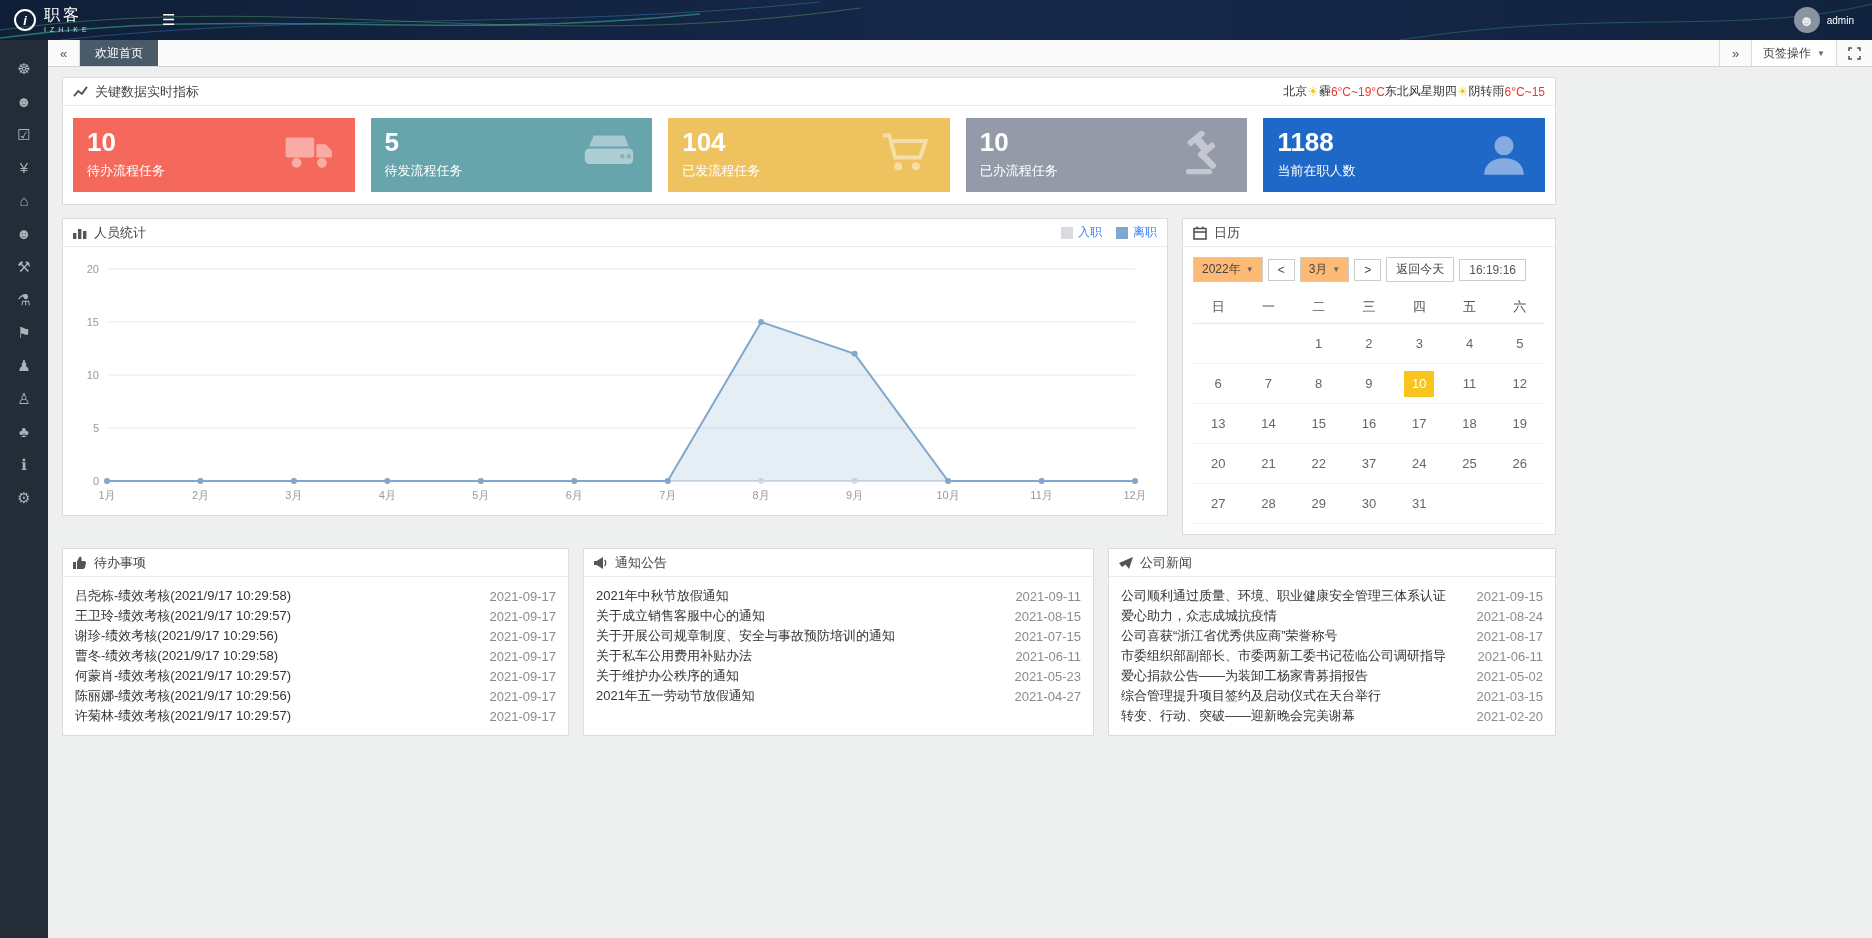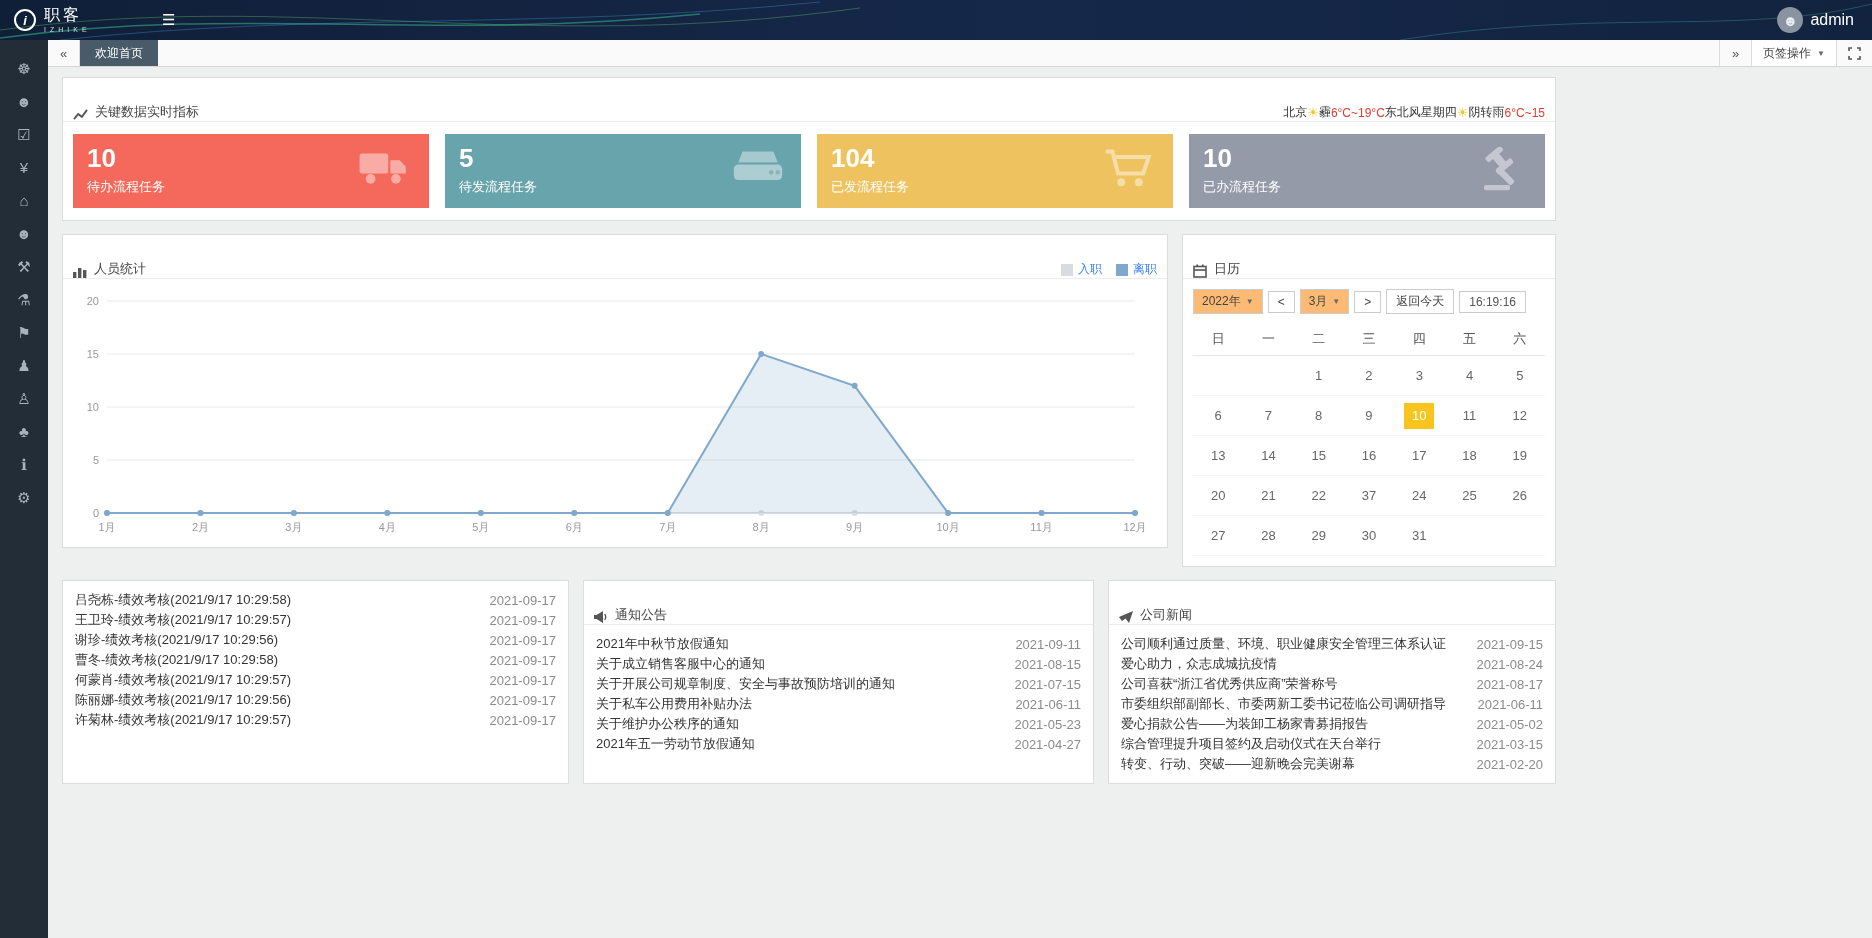--- a/index.html
+++ b/index.html
@@ -8,41 +8,41 @@
 .navbar{height:40px;background:linear-gradient(90deg,#101f38,#16284a 55%,#12233f);display:flex;align-items:center;position:relative;color:#fff;z-index:5}
 .nav-deco{position:absolute;left:0;top:0;width:100%;height:40px;pointer-events:none}
 .logo{display:flex;align-items:center;gap:8px;padding:0 14px;min-width:150px;position:relative}
 .logo-circle{width:22px;height:22px;border:2px solid #fff;border-radius:50%;display:flex;align-items:center;justify-content:center;font-weight:bold;font-size:13px;font-style:italic}
 .logo-text{display:flex;flex-direction:column;line-height:1}
 .logo-zh{font-size:16px;font-weight:normal;letter-spacing:3px}
 .logo-en{font-size:7px;letter-spacing:4px;color:#cfd8e3;margin-top:3px}
 .hamburger{font-size:15px;margin-left:12px;cursor:pointer;position:relative}
 .nav-right{margin-left:auto;display:flex;align-items:center;gap:7px;padding-right:18px;position:relative}
 .avatar{width:26px;height:26px;border-radius:50%;background:#8a93a0;color:#e9edf1;display:flex;align-items:center;justify-content:center;font-size:15px;overflow:hidden}
-.nav-user{font-size:16px}
+.nav-user{font-size:10px}
 
 .main{display:flex;height:898px}
 .sidebar{width:48px;background:#222d38;padding-top:12px;display:flex;flex-direction:column;align-items:center;flex:none}
 .side-icon{width:48px;height:33px;display:flex;align-items:center;justify-content:center;color:#a9b3bd;font-size:15px;cursor:pointer}
 .content{flex:1;display:flex;flex-direction:column;min-width:0}
 
 .tabbar{height:27px;background:#fafafa;border-bottom:1px solid #d5d5d5;display:flex;align-items:stretch;font-size:12px;color:#666}
 .tab-nav{width:32px;display:flex;align-items:center;justify-content:center;cursor:pointer;font-size:13px;color:#555}
 .tab-nav.left{border-right:1px solid #ddd}
 .tab-nav.right{border-left:1px solid #ddd}
 .tab-active{background:#495a69;color:#fff;display:flex;align-items:center;padding:0 15px;cursor:pointer}
 .tab-spacer{flex:1}
 .tab-ops{display:flex;align-items:center;gap:6px;padding:0 11px;border-left:1px solid #ddd;cursor:pointer;background:#fff;color:#444}
 .caret{font-size:8px;color:#666}
 .tab-full{width:36px;display:flex;align-items:center;justify-content:center;border-left:1px solid #ddd;cursor:pointer}
 
 .dashboard{flex:1;overflow:hidden;padding:10px 14px}
 .dash-inner{width:1494px}
 .panel{background:#fff;border:1px solid #dcdcdc}
-.panel-header{height:44px;display:flex;align-items:flex-end;gap:7px;padding:0 10px;font-size:13px;color:#444;border-bottom:1px solid #ececec}
+.panel-header{height:28px;display:flex;align-items:center;gap:7px;padding:0 10px;font-size:13px;color:#444;border-bottom:1px solid #ececec}
 .picon{display:flex;align-items:center}
 
 .weather{margin-left:auto;display:flex;align-items:center;font-size:12px;color:#333;white-space:nowrap;overflow:hidden}
 .weather .temp{color:#e23b2e}
 .weather .wicon{color:#f5c518;font-size:13px}
 
 .cards{display:flex;gap:16px;padding:12px 10px}
 .card{flex:1;height:74px;position:relative;color:#fff;padding:10px 14px;cursor:pointer}
 .card-value{font-size:26px;font-weight:bold;line-height:1.1}
 .card-label{font-size:13px;margin-top:5px}
@@ -226,20 +226,28 @@
      <div class="card-value">10</div>
      <div class="card-label">已办流程任务</div>
      <div class="card-icon"><svg width="50" height="44" viewBox="0 0 24 22" fill="#fff">
                     <g transform="rotate(-40 10 7)">
                       <rect x="5" y="1" width="10" height="3" rx="1"></rect>
                       <rect x="5" y="9" width="10" height="3" rx="1"></rect>
                       <rect x="8" y="3" width="4" height="7"></rect>
                     </g>
                     <rect x="11" y="9" width="3.2" height="11" rx="1.4" transform="rotate(-45 12.5 14.5)"></rect>
                     <rect x="2" y="19" width="13" height="2.6" rx="1"></rect>
+                  </svg></div>
+   </div>
+              <div class="card" style="background:#2068c8">
+     <div class="card-value">1188</div>
+     <div class="card-label">当前在职人数</div>
+     <div class="card-icon"><svg width="50" height="46" viewBox="0 0 24 22" fill="#fff">
+                    <circle cx="12" cy="7" r="4.6"></circle>
+                    <path d="M2.5 21c0-5.4 4.3-8 9.5-8s9.5 2.6 9.5 8z"></path>
                   </svg></div>
    </div>
             </div>
         </div>
 
         <div class="mid-row">
           <div class="panel chart-panel">
             <div class="panel-header">
               <span class="picon">
                 <svg width="14" height="13" viewBox="0 0 14 13" fill="#555">
@@ -401,20 +409,29 @@
                       <td></td>
                     </tr>
                   </tbody>
               </table>
             </div>
           </div>
         </div>
 
         <div class="bot-row">
           <div class="panel p-todo">
+            <div class="panel-header">
+              <span class="picon">
+                <svg width="14" height="14" viewBox="0 0 14 14" fill="#555">
+                    <rect x="0" y="6" width="3" height="7"></rect>
+                    <path d="M4 13h6c.9 0 1.7-.6 1.9-1.5l1-4A2 2 0 0 0 11 5H8.5V2.2C8.5 1 7 .4 6.2 1.3L4 5.5z"></path>
+                  </svg>
+              </span>
+              <span>待办事项</span>
+            </div>
             <ul class="plist" id="todo-list">
                 <li>
                   <span class="it">吕尧栋-绩效考核(2021/9/17 10:29:58)</span>
                   <span class="dt">2021-09-17</span>
                 </li>
                 <li>
                   <span class="it">王卫玲-绩效考核(2021/9/17 10:29:57)</span>
                   <span class="dt">2021-09-17</span>
                 </li>
                 <li>

